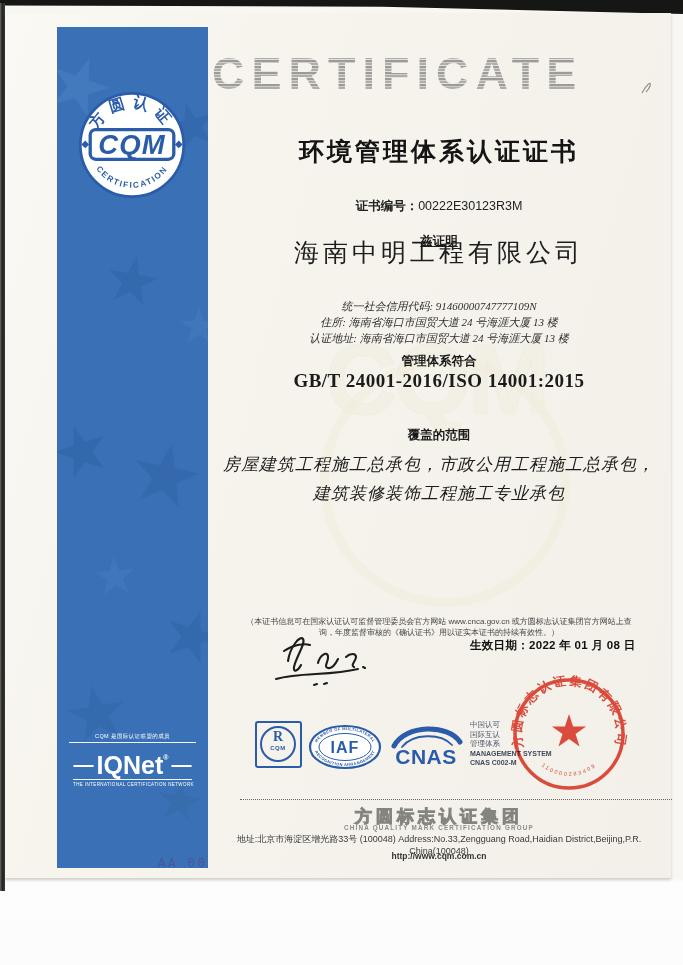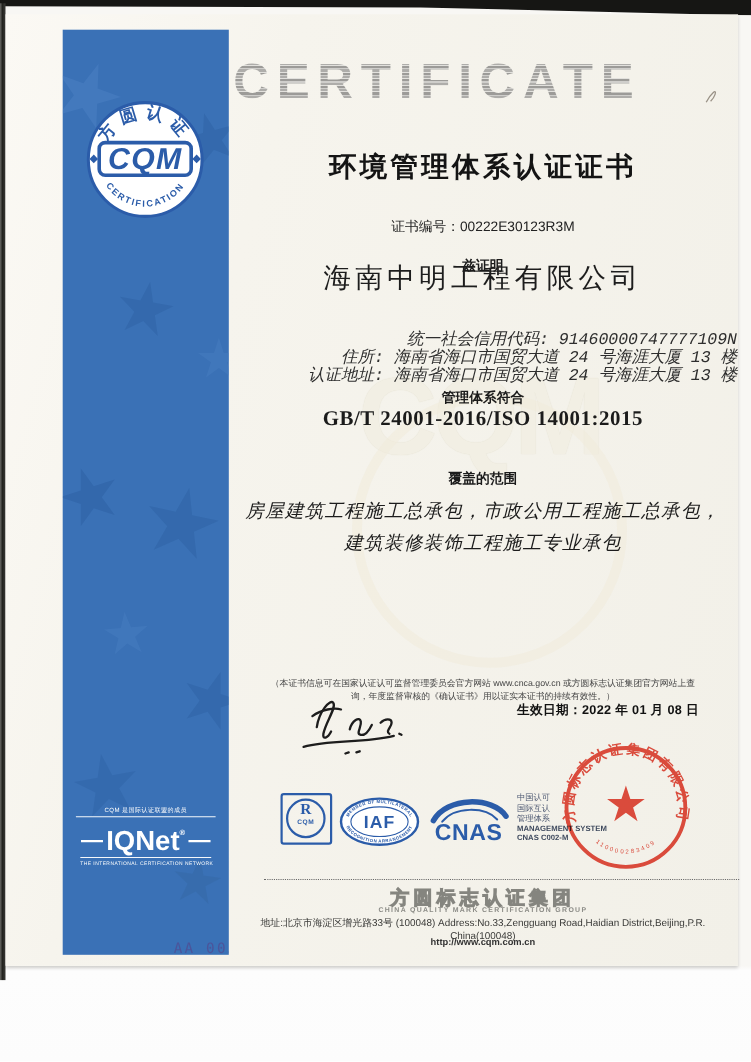--- a/index.html
+++ b/index.html
@@ -38,25 +38,25 @@
       -webkit-background-clip:text;background-clip:text;color:transparent;}
   
   .content{left:208px;top:27px;width:462px;height:841px;}
   .c{position:absolute;left:0;width:462px;text-align:center;color:#1b1b1b;}
   .wm-cqm{left:78px;top:295px;width:300px;font-size:100px;font-weight:bold;letter-spacing:-4px;
           color:#f2efe4;text-shadow:0 0 1px #e0dccc;text-align:center;}
   .wm-ring{left:112px;top:330px;width:232px;height:232px;border-radius:50%;
            border:9px solid rgba(240,235,219,.55);}
   .title{top:108px;font-size:25px;font-weight:bold;letter-spacing:3px;color:#141414;}
   .certno{top:171px;font-size:12.5px;color:#222;}
-  .certno .lbl{font-weight:400;margin-top:41px;}
+  .certno .lbl{font-weight:700;margin-top:41px;}
   .certify{top:206px;font-size:12.5px;font-weight:600;text-decoration:underline;}
   .company{top:209px;font-size:25px;letter-spacing:4px;color:#1d1d1d;
            font-family:"Liberation Serif",serif;}
-  .info{font-size:15px;font-style:italic;color:#2e2e2e;font-family:Liberation Mono, monospace;text-align:right;}
+  .info{font-size:11px;font-style:italic;color:#2e2e2e;font-family:Liberation Serif, serif;}
   .i1{top:272px;} .i2{top:288px;} .i3{top:304px;}
   .conform{top:326px;font-size:12.5px;font-weight:600;}
   .standard{top:343px;font-size:19px;font-weight:bold;font-family:Liberation Serif, serif;letter-spacing:.5px;}
   .scope-label{top:400px;font-size:12.5px;font-weight:700;}
   .scope{font-size:17px;font-style:italic;letter-spacing:1px;color:#1c1c1c;font-family:"Liberation Serif",serif;}
   .s1{top:426px;} .s2{top:455px;}
   .disclaimer{font-size:8px;color:#444;line-height:11px;}
   .d1{top:589px;} .d2{top:600px;text-align:center;}
   .date-line{left:262px;width:200px;text-align:left;font-size:11.5px;font-weight:600;color:#111;
              letter-spacing:.3px;}

